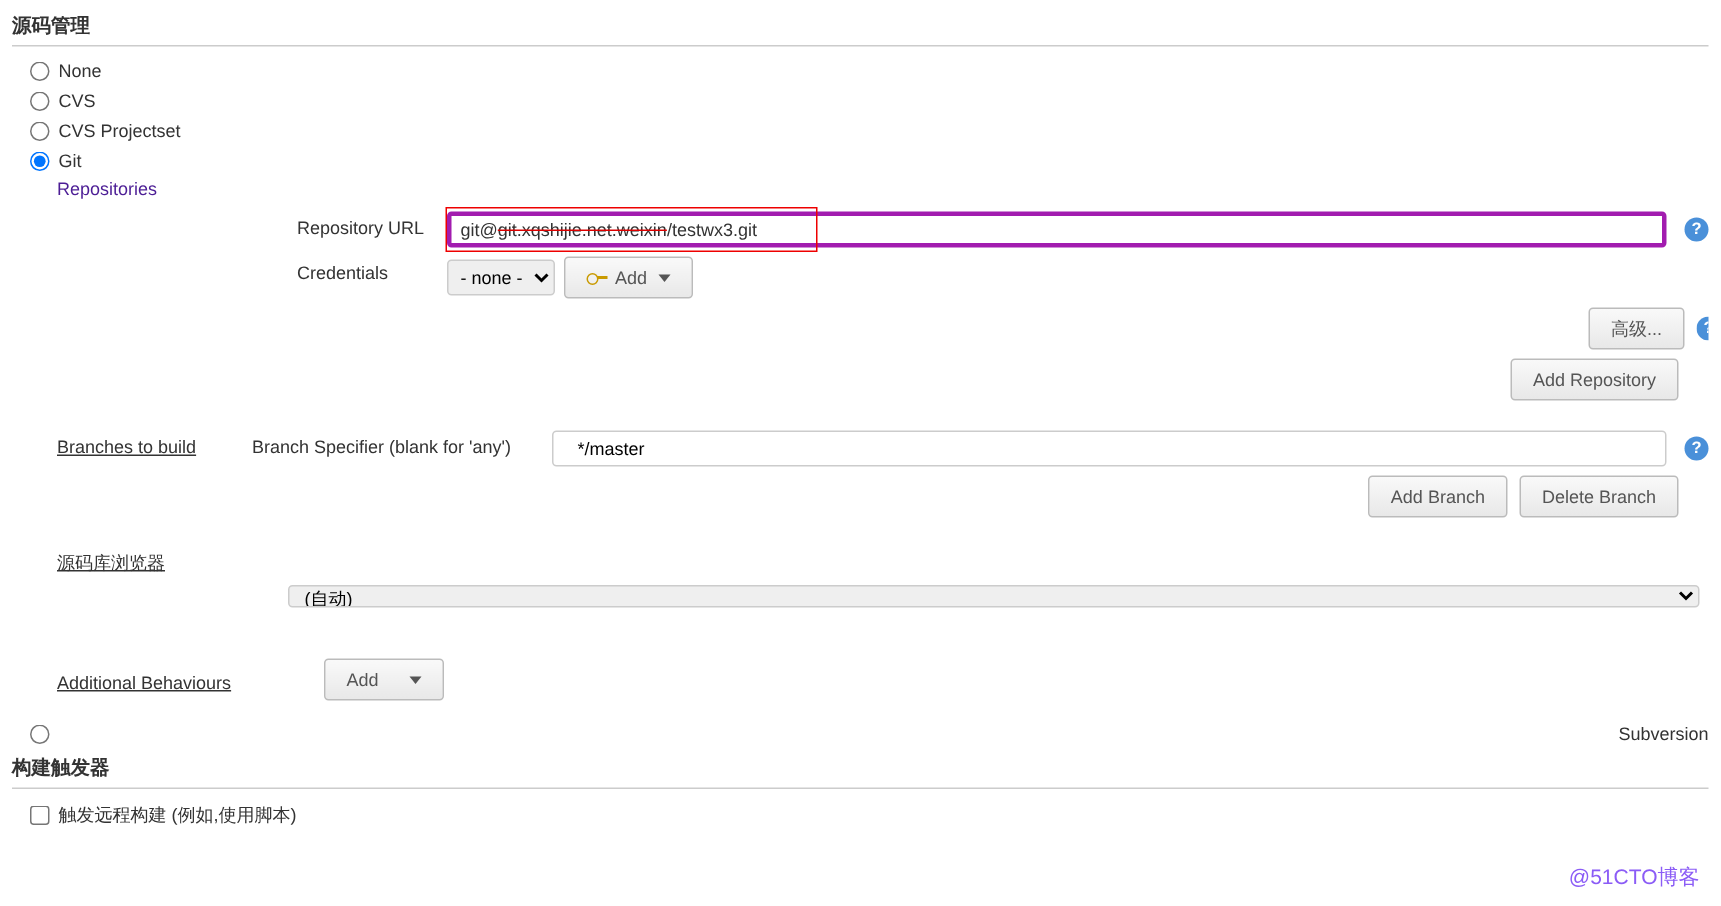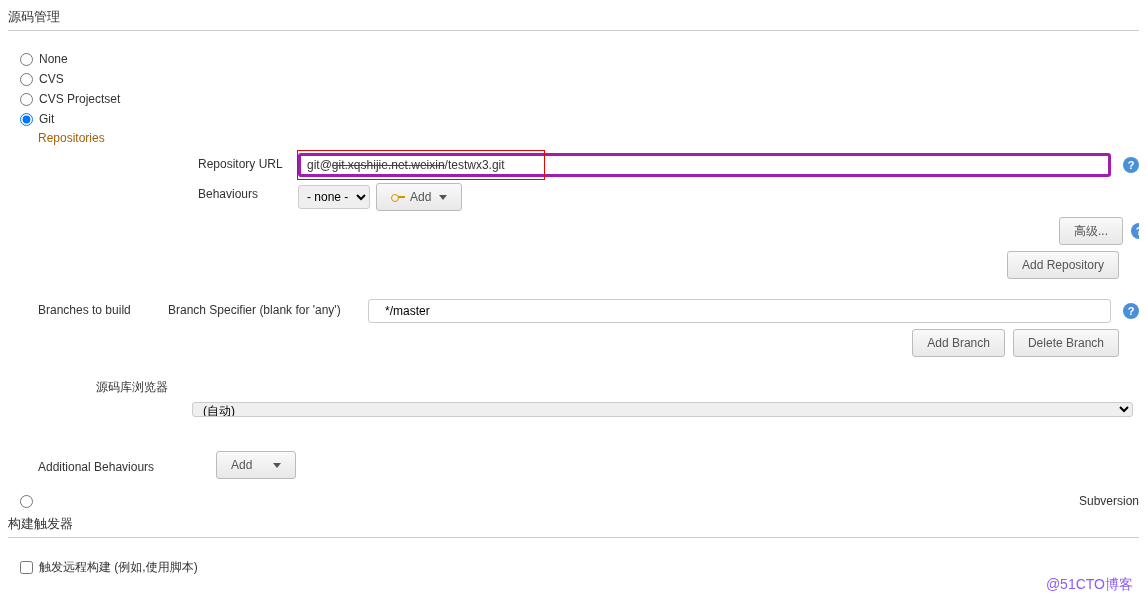--- a/index.html
+++ b/index.html
@@ -5,52 +5,53 @@
     * { box-sizing: border-box; margin: 0; padding: 0; }
     body {
       font-family: Arial, "Microsoft YaHei", sans-serif;
       font-size: 12px;
       color: #333;
       background: #fff;
       width: 1147px;
       padding: 4px 8px;
     }
     .section-header {
-      font-weight: normal;
+      font-weight: bold;
       font-size: 13px;
       padding: 4px 0;
       border-bottom: 1px solid #ccc;
-      margin-bottom: 18px;
+      margin-bottom: 6px;
     }
     .radio-row {
       display: flex;
       align-items: center;
       padding: 3px 0 3px 12px;
     }
     .radio-row input[type="radio"] {
       margin-right: 6px;
     }
     .checkbox-row {
       display: flex;
       align-items: center;
       padding: 3px 0 3px 12px;
     }
     .checkbox-row input[type="checkbox"] {
       margin-right: 6px;
     }
-    .sub-label { padding-left: 30px; color: #a16207; padding-top: 2px; padding-bottom: 2px;}
+    .sub-label { padding-left: 30px; color: #4c1d95; padding-top: 2px; padding-bottom: 2px;}
     .form-row {
       display: flex;
       align-items: flex-start;
       margin: 6px 0;
     }
     .form-row .lbl {
       width: 160px;
       padding-top: 4px;
       padding-left: 30px;
+      text-decoration: underline;
     }
     .form-row .lbl2 {
       width: 290px;
       padding-top: 4px;
       padding-left: 190px;
     }
     .form-row .ctrl {
       flex: 1;
       display: flex;
       align-items: center;
@@ -217,21 +218,21 @@
       <div class="repo-input">
         <span>git@</span><span class="strike">git.xqshijie.net.weixin</span><span>/testwx3.git</span>
       </div>
       <div class="repo-overlay"></div>
     </div>
     <span class="help-icon">?</span>
   </div>
 </div>
 
 <div class="form-row">
-  <div class="lbl2">Behaviours</div>
+  <div class="lbl2">Credentials</div>
   <div class="ctrl">
     <select class="small-select">
       <option>- none -</option>
     </select>
     <button class="btn">
       <span class="key-icon"></span>
       <span>Add</span>
       <span class="caret-down"></span>
     </button>
   </div>
@@ -253,21 +254,21 @@
     <input type="text" class="text-input" value="*/master" style="">
     <span class="help-icon">?</span>
   </div>
 </div>
 
 <div class="btn-row-right">
   <button class="btn">Add Branch</button>
   <button class="btn">Delete Branch</button>
 </div>
 
-<div class="form-row" style="margin-top:18px;text-align:right;">
+<div class="form-row" style="margin-top:18px;">
   <div class="lbl">源码库浏览器</div>
 </div>
 <div class="select-row">
   <select class="wide-select">
     <option>(自动)</option>
   </select>
 </div>
 
 <div class="form-row" style="margin-top:34px; align-items:center;">
   <div class="lbl" style="width:184px;">Additional Behaviours</div>

